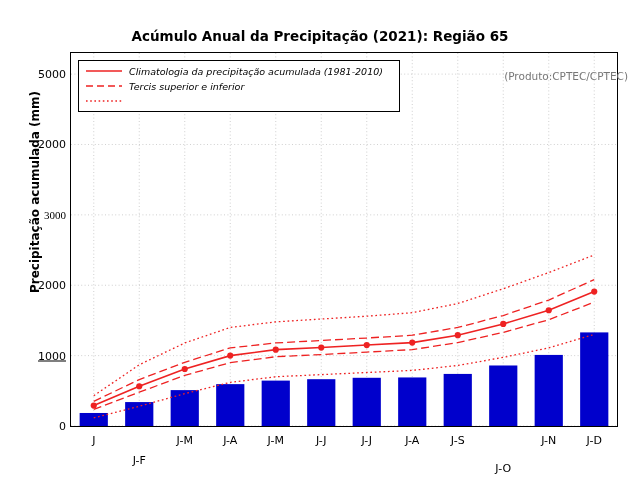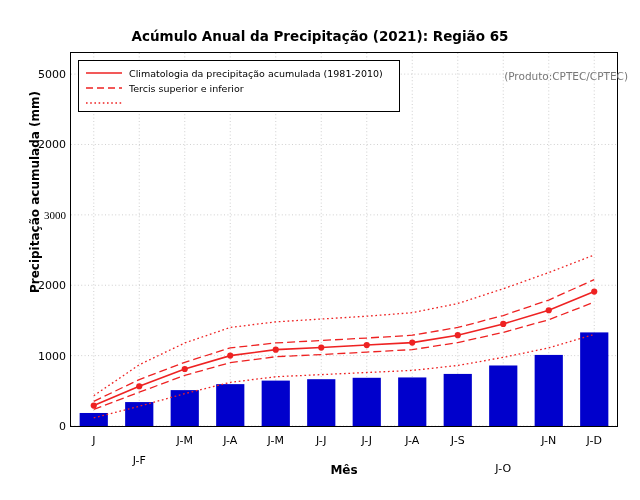--- a/index.html
+++ b/index.html
@@ -101,23 +101,24 @@
     top: 60px;
     width: 322px;
     height: 52px;
     background: #ffffff;
     border: 1px solid #000;
     box-sizing: border-box;
     padding: 5px 6px;
   }
   .legend-row {
     display: flex;
-    align-items: center;
+    align-items: flex-start;
     height: 14px;
     margin-bottom: 1px;
+    font-style: italic;
   }
   .legend-swatch {
     width: 38px;
     height: 10px;
     margin-right: 6px;
     flex: none;
     position: relative;
   }
   .legend-swatch svg {
     display: block;
@@ -136,25 +137,24 @@
   }
 </style>
 </head>
 <body>
 
 <div id="stage">
 
   <div id="chart-title">Acúmulo Anual da Precipitação (2021): Região 65</div>
 
   <div id="ylabel">Precipitação acumulada (mm)</div>
-  <div id="xlabel">Mês</div>
 
   <div id="ytick-holder">
       <div class="ytick-label" style="top: 374px;">0</div>
-      <div class="ytick-label" style="top: 303.623px;">1000</div>
+      <div class="ytick-label" style="top: 303.623px; text-decoration: underline;">1000</div>
       <div class="ytick-label" style="top: 233.245px;">2000</div>
       <div class="ytick-label" style="top: 162.868px; font-family: Liberation Serif, serif;">3000</div>
       <div class="ytick-label" style="top: 92.4906px;">2000</div>
       <div class="ytick-label" style="top: 22.1132px;">5000</div>
     </div>
   <div id="xtick-holder">
       <div class="xtick-label" style="left: 23.75px; top: 2px;">J</div>
       <div class="xtick-label" style="left: 69.25px; top: 2px; margin-top: 20px;">J-F</div>
       <div class="xtick-label" style="left: 114.75px; top: 2px;">J-M</div>
       <div class="xtick-label" style="left: 160.25px; top: 2px;">J-A</div>

